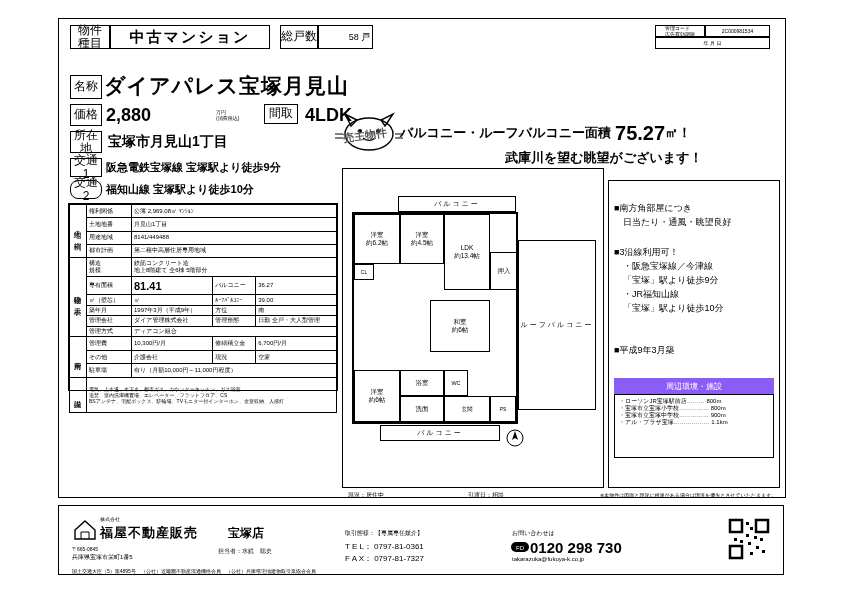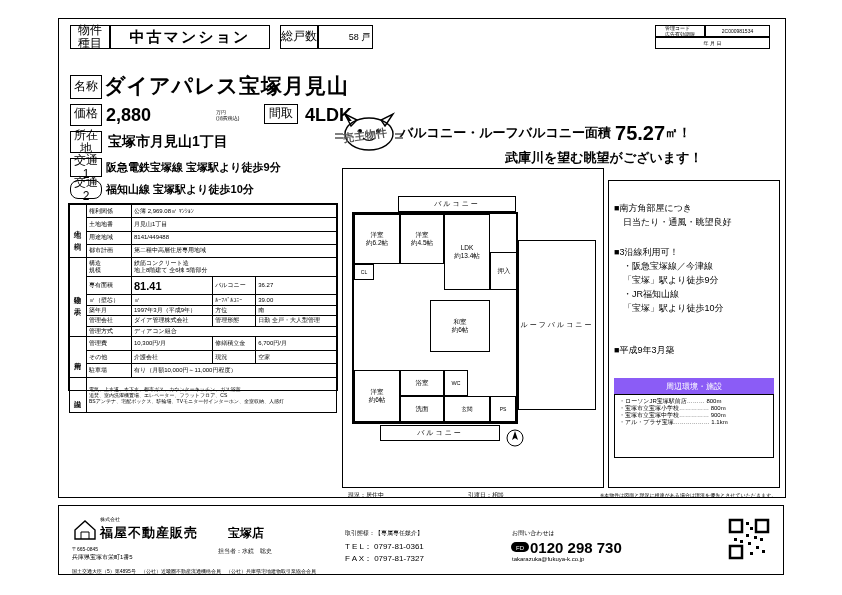--- a/index.html
+++ b/index.html
@@ -67,21 +67,21 @@
   </div>
 
   <div class="hdrbox" style="left:70px;top:75px;width:32px;height:24px;">
     <div class="lblv" style="width:100%;height:100%;">名称</div>
   </div>
   <div class="cell" style="left:104px;top:72px;width:330px;height:28px;display:flex;align-items:center;">
     <span class="namebig">ダイアパレス宝塚月見山</span>
   </div>
 
   <div class="hdrbox" style="left:70px;top:104px;width:32px;height:22px;">
-    <div class="lblv" style="width:100%;height:100%;font-family:Liberation Mono, monospace;">価格</div>
+    <div class="lblv" style="width:100%;height:100%;">価格</div>
   </div>
   <div class="cell" style="left:106px;top:103px;width:110px;height:24px;display:flex;align-items:center;">
     <span class="pricebig">2,880</span>
   </div>
   <div class="cell xtiny" style="left:216px;top:104px;width:48px;height:22px;display:flex;align-items:center;white-space:pre-line;">
     <span>万円
 (消費税込)</span>
   </div>
   <div class="hdrbox" style="left:264px;top:104px;width:34px;height:20px;">
     <div class="lblv" style="width:100%;height:100%;">間取</div>

